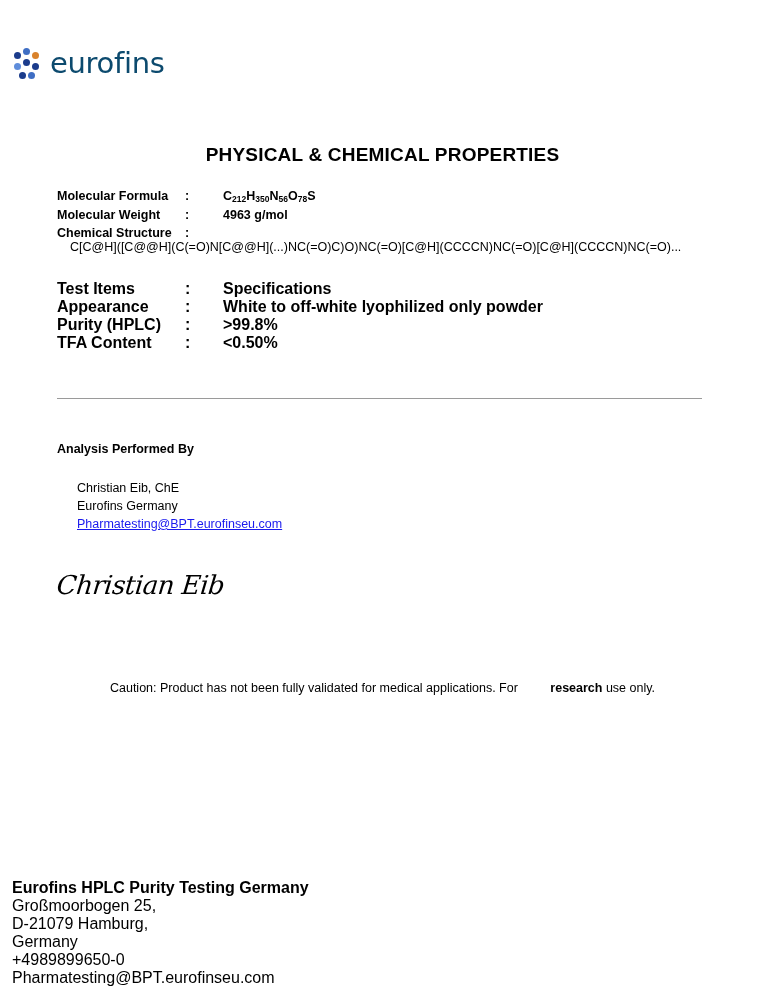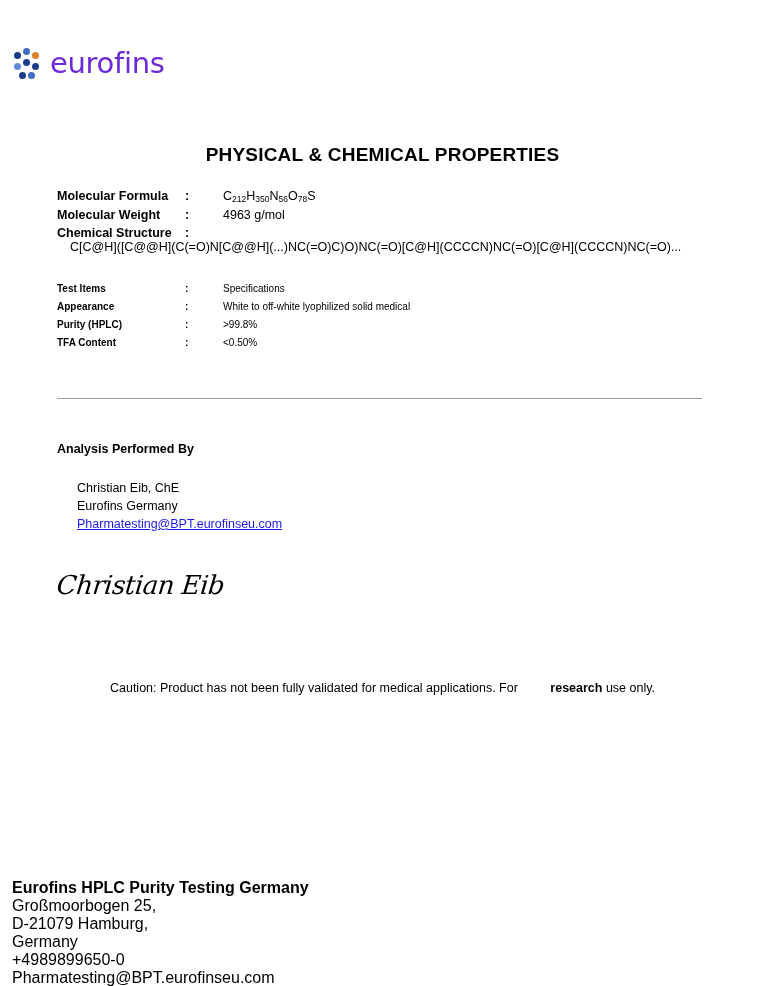--- a/index.html
+++ b/index.html
@@ -41,21 +41,21 @@
   .d2 { left: 11px; top: 2px;  background: #3f6ec4; }
   .d3 { left: 20px; top: 6px;  background: #d9822b; }
   .d4 { left: 2px;  top: 17px; background: #5f8ddb; }
   .d5 { left: 11px; top: 13px; background: #1b3c8c; }
   .d6 { left: 20px; top: 17px; background: #1b3c8c; }
   .d7 { left: 7px;  top: 26px; background: #1b3c8c; }
   .d8 { left: 16px; top: 26px; background: #3f6ec4; }
   .logo-word {
     font-family: "DejaVu Sans", sans-serif;
     font-size: 29px;
-    color: #6d28d9;
+    color: #0c4a6e;
     letter-spacing: -0.3px;
   }
 
   
   .doc-title {
     position: absolute;
     left: 0;
     right: 0;
     top: 144px;
     text-align: center;
@@ -68,39 +68,39 @@
   .props {
     position: absolute;
     left: 57px;
     top: 187px;
     font-size: 12.5px;
   }
   .props2 {
     position: absolute;
     left: 57px;
     top: 280px;
-    font-size: 10px;
+    font-size: 16px;
   }
   .row {
     display: flex;
     align-items: baseline;
     line-height: 18px;
     margin-bottom: 0px;
   }
   .lbl {
     width: 128px;
     font-weight: bold;
     white-space: nowrap;
   }
   .colon {
     width: 38px;
     font-weight: bold;
   }
   .val {
-    font-weight: normal;
+    font-weight: bold;
   }
   sub {
     font-size: 8.5px;
     vertical-align: baseline;
     position: relative;
     top: 2px;
   }
   .smiles {
     position: absolute;
     left: 70px;
@@ -215,21 +215,21 @@
 
 <div class="props2">
   <div class="row">
     <div class="lbl">Test Items</div>
     <div class="colon">:</div>
     <div class="val">Specifications</div>
   </div>
   <div class="row">
     <div class="lbl">Appearance</div>
     <div class="colon">:</div>
-    <div class="val">White to off-white lyophilized solid medical</div>
+    <div class="val">White to off-white lyophilized only powder</div>
   </div>
   <div class="row">
     <div class="lbl">Purity (HPLC)</div>
     <div class="colon">:</div>
     <div class="val">&gt;99.8%</div>
   </div>
   <div class="row">
     <div class="lbl">TFA Content</div>
     <div class="colon">:</div>
     <div class="val">&lt;0.50%</div>

